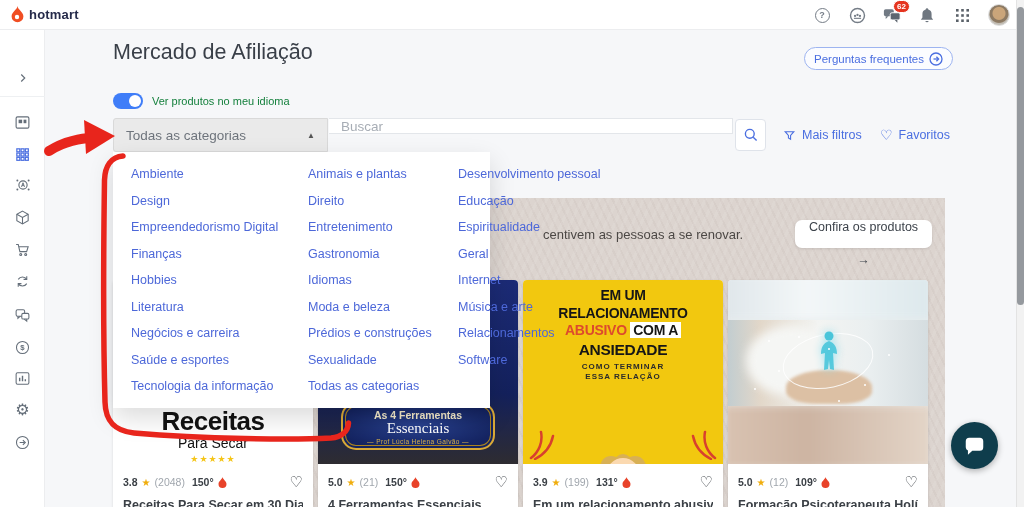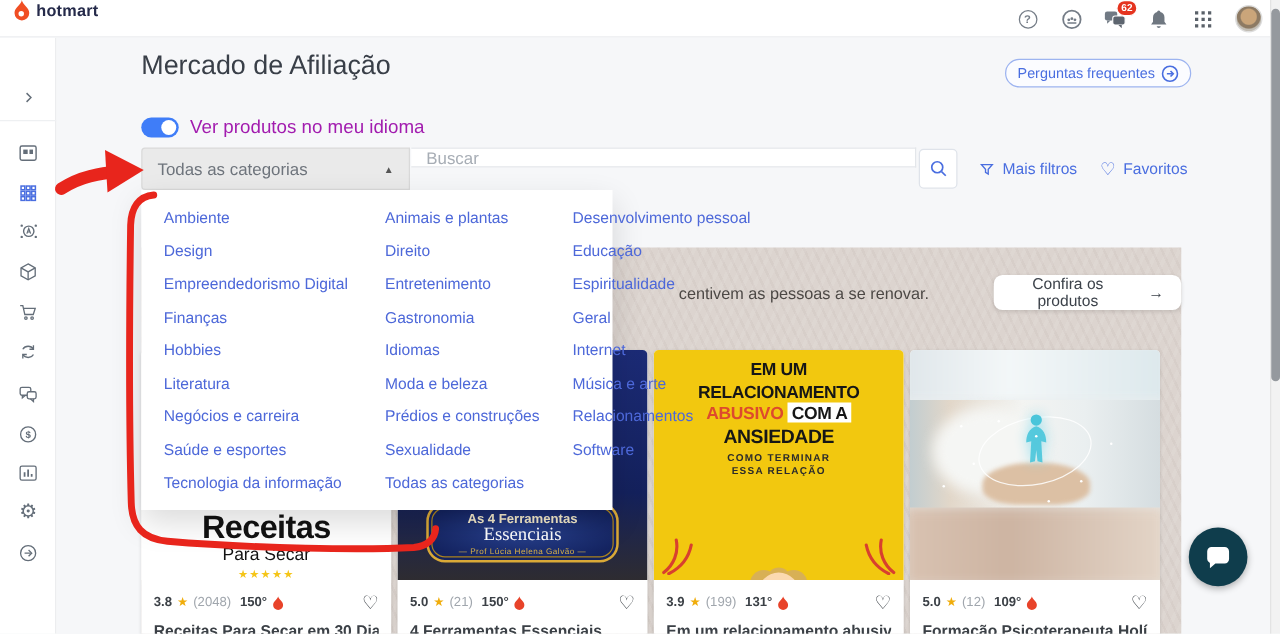--- a/index.html
+++ b/index.html
@@ -1,20 +1,20 @@
 <!DOCTYPE html>
 <html><head>
 <meta charset="utf-8">
 <style>
   * { margin:0; padding:0; box-sizing:border-box; }
   html,body { width:1024px; height:507px; overflow:hidden; }
   body { position:relative; font-family:"Liberation Sans","DejaVu Sans",sans-serif; background:#f6f7f9; color:#3b4046; }
 
   
-  .topbar { position:absolute; left:0; top:0; width:1024px; height:30px; background:#fff; border-bottom:1px solid #ecedef; z-index:50; display:flex; align-items:flex-start; }
+  .topbar { position:absolute; left:0; top:0; width:1024px; height:30px; background:#fff; border-bottom:1px solid #ecedef; z-index:50; display:flex; align-items:center; }
   .brand { display:flex; align-items:center; gap:4px; margin-left:10px; }
   .brand-name { font-size:13px; font-weight:bold; color:#252a4a; letter-spacing:.2px; }
   .top-icons { position:absolute; right:14px; top:0; height:30px; display:flex; align-items:center; gap:17px; }
   .tico { position:relative; width:18px; height:18px; display:flex; align-items:center; justify-content:center; }
   .ring { width:15px; height:15px; border:1.6px solid #757d87; border-radius:50%; font-size:9px; font-weight:bold; color:#757d87; display:flex; align-items:center; justify-content:center; }
   .badge { position:absolute; top:-6px; right:-9px; min-width:15px; height:13px; padding:0 3px; background:#e5341f; color:#fff; font-size:8px; font-weight:bold; border-radius:8px; display:flex; align-items:center; justify-content:center; border:1px solid #fff; }
   .avatar { width:22px; height:22px; border-radius:50%; background:radial-gradient(circle at 50% 42%, #caa57a 0 6px, #8d7a63 7px 9px, #c2bdb4 10px); border:1px solid #ddd; }
 
   
   .sb-track { position:absolute; right:0; top:0; width:8px; height:507px; background:#f2f2f2; border-left:1px solid #e3e3e3; z-index:70; }
@@ -29,38 +29,38 @@
   .gear-glyph { font-size:16px; color:#646e79; line-height:1; }
 
   
   .page-title { position:absolute; left:113px; top:40px; font-size:21.5px; font-weight:500; color:#393f48; z-index:5; }
   .faq-btn { position:absolute; right:71px; top:47px; height:23px; padding:0 9px; display:flex; align-items:center; gap:5px; border:1px solid #9db4f0; border-radius:13px; background:#fbfcff; color:#4a6ee0; font-size:11.5px; z-index:5; cursor:pointer; }
 
   
   .toggle-row { position:absolute; left:113px; top:93px; display:flex; align-items:center; gap:9px; z-index:5; }
   .toggle { width:30px; height:16px; border-radius:9px; background:#3f7df8; position:relative; }
   .toggle .knob { position:absolute; right:2px; top:2px; width:12px; height:12px; border-radius:50%; background:#fff; }
-  .toggle-label { font-size:15px; color:#a21caf;text-align:right; }
+  .toggle-label { font-size:11px; color:#15803d;text-align:right; }
 
   
   .filter-row { position:absolute; left:0; top:118px; width:1024px; height:34px; z-index:25; }
   .cat-select { position:absolute; left:113px; top:0; width:215px; height:34px; background:#eaeaea; border:1px solid #d9d9d9; border-radius:3px 0 0 3px; display:flex; align-items:center; padding:0 12px; font-size:13.5px; color:#6e747c; cursor:pointer; }
   .cat-caret { margin-left:auto; font-size:8px; color:#555; }
   .search-input { position:absolute; left:329px; top:0; width:404px; height:16px; background:#fff; border:1px solid #e3e6ea; border-left:none; padding:0 12px; font-size:13.5px; color:#be185d; font-family:inherit; }
   .search-input::placeholder { color:#a7adb5; }
   .search-btn { position:absolute; left:735px; top:1px; width:31px; height:32px; background:#fff; border:1px solid #dfe3ea; border-radius:4px; display:flex; align-items:center; justify-content:center; cursor:pointer; }
   .linklike { position:absolute; top:0; height:34px; display:flex; align-items:center; gap:6px; color:#4a6ee0; font-size:12.5px; cursor:pointer; }
   .heart-glyph { font-size:14px; line-height:1; }
 
   
   .banner { position:absolute; left:113px; top:198px; width:832px; height:309px; z-index:1; background:#dcd4cf;
     background-image:repeating-linear-gradient(115deg, rgba(255,255,255,.07) 0 3px, transparent 3px 8px),
                      repeating-linear-gradient(245deg, rgba(120,100,90,.05) 0 2px, transparent 2px 7px); }
   .promo-text { position:absolute; left:430px; top:29px; font-size:13px; color:#4c4845; }
-  .promo-btn { position:absolute; left:682px; top:22px; height:28px; padding:0 14px; background:#fff; border:none; border-radius:7px; box-shadow:0 1px 3px rgba(0,0,0,.1); display:flex; align-items:center; gap:19px; font-size:12.5px; color:#3c424a; font-family:inherit; cursor:pointer; }
+  .promo-btn { position:absolute; left:682px; top:22px; height:28px; padding:0 14px; background:#fff; border:none; border-radius:7px; box-shadow:0 1px 3px rgba(0,0,0,.1); display:flex; align-items:center; gap:19px; font-size:12.5px; color:#3c424a; font-family:inherit; cursor:pointer;flex-direction:column; }
 
   
   .card { position:absolute; top:280px; width:200px; height:240px; background:#fff; border-radius:4px; box-shadow:0 1px 3px rgba(0,0,0,.12); z-index:2; overflow:hidden; }
   .cover { position:relative; width:200px; height:184px; overflow:hidden; cursor:pointer; }
   .meta { padding:9px 10px 0 10px; }
   .rating-row { display:flex; align-items:center; gap:4px; font-size:10.5px; }
   .score { font-weight:bold; color:#3b4046; }
   .star-glyph { color:#f0ad0c; font-size:10px; }
   .reviews { color:#a0a6ad; }
   .temp { font-weight:bold; color:#3b4046; margin-left:3px; }

